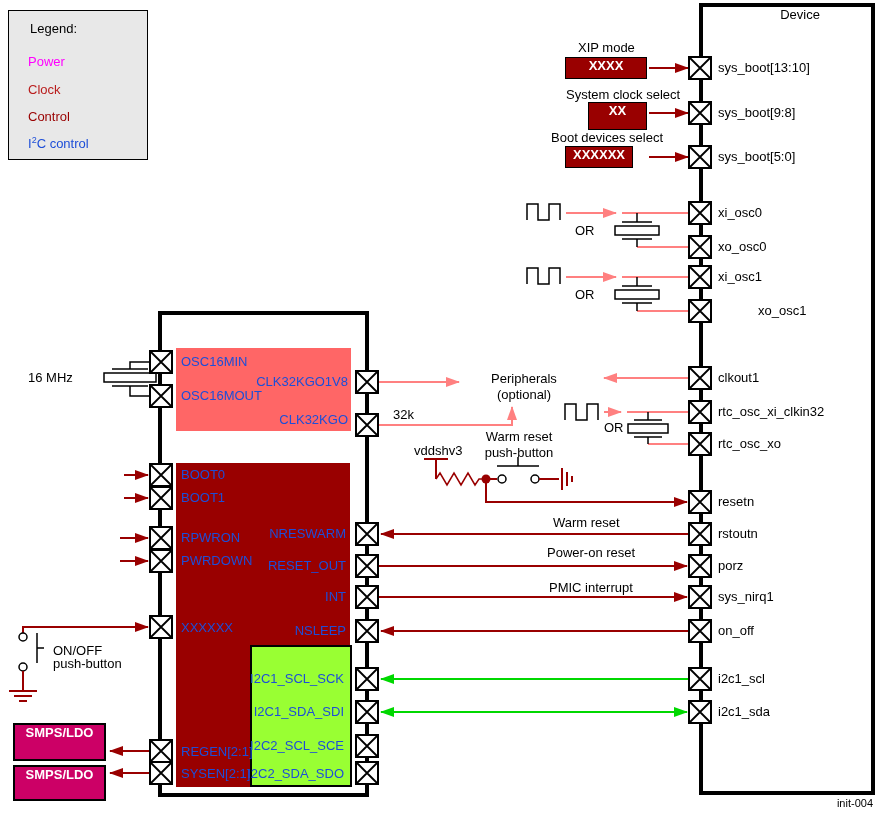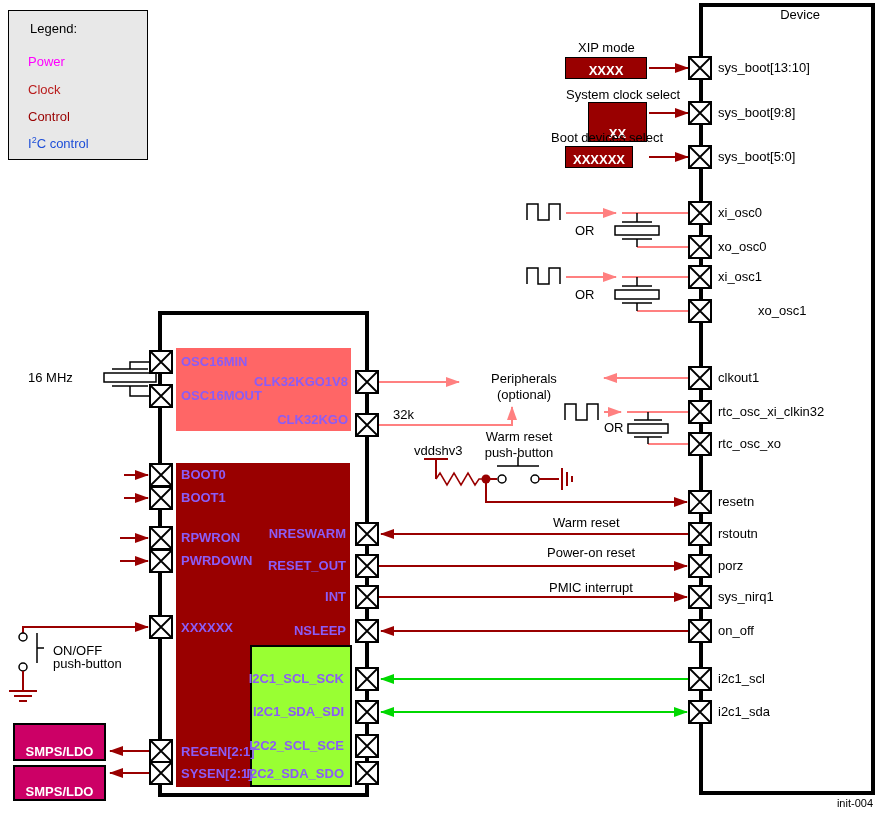--- a/index.html
+++ b/index.html
@@ -1,22 +1,22 @@
 <!DOCTYPE html>
 <html><head>
 <meta charset="utf-8">
 <style>
   html,body{margin:0;padding:0;background:#fff}
   .canvas{position:relative;width:877px;height:815px;background:#fff;
           font-family:"Liberation Sans",sans-serif;overflow:hidden}
   .box{position:absolute;box-sizing:border-box}
   .lbl{position:absolute;font-size:13px;line-height:14px;white-space:nowrap;color:#000}
-  .wb{color:#8b5cf6;font-weight:bold}
+  .wb{color:#1d4ed8;font-weight:normal}
   .ctr{text-align:center}
-  .flexc{display:flex;align-items:flex-end;justify-content:center;color:#fff;font-weight:bold;font-size:13px}
+  .flexc{display:flex;align-items:flex-start;justify-content:center;color:#fff;font-weight:bold;font-size:13px}
   .overlay{position:absolute;left:0;top:0;pointer-events:none}
   sup{font-size:9px}
 </style>
 </head>
 <body>
 
 <div class="canvas">
 
   <div class="box" style="left:8px;top:10px;width:140px;height:150px;background:#E8E8E8;border:1px solid #000"></div>
 
@@ -26,21 +26,21 @@
 
   <div class="box" style="left:176px;top:348px;width:175px;height:83px;background:#FF6666"></div>
 
   <div class="box" style="left:176px;top:463px;width:174px;height:324px;background:#990000"></div>
 
   <div class="box" style="left:250px;top:645px;width:102px;height:142px;background:#99FF33;border:2px solid #000"></div>
 
   <div class="box flexc" style="left:565px;top:57px;width:82px;height:22px;background:#990000;border:1px solid #000">
     <span>XXXX</span>
   </div>
-  <div class="box flexc" style="left:588px;top:102px;width:59px;height:40px;background:#990000;border:1px solid #000">
+  <div class="box flexc" style="left:588px;top:102px;width:59px;height:28px;background:#990000;border:1px solid #000">
     <span>XX</span>
   </div>
   <div class="box flexc" style="left:565px;top:146px;width:68px;height:22px;background:#990000;border:1px solid #000">
     <span>XXXXXX</span>
   </div>
 
   <div class="box flexc" style="left:13px;top:723px;width:93px;height:38px;background:#CC0066;border:2px solid #000">
     <span>SMPS/LDO</span>
   </div>
   <div class="box flexc" style="left:13px;top:765px;width:93px;height:36px;background:#CC0066;border:2px solid #000">

